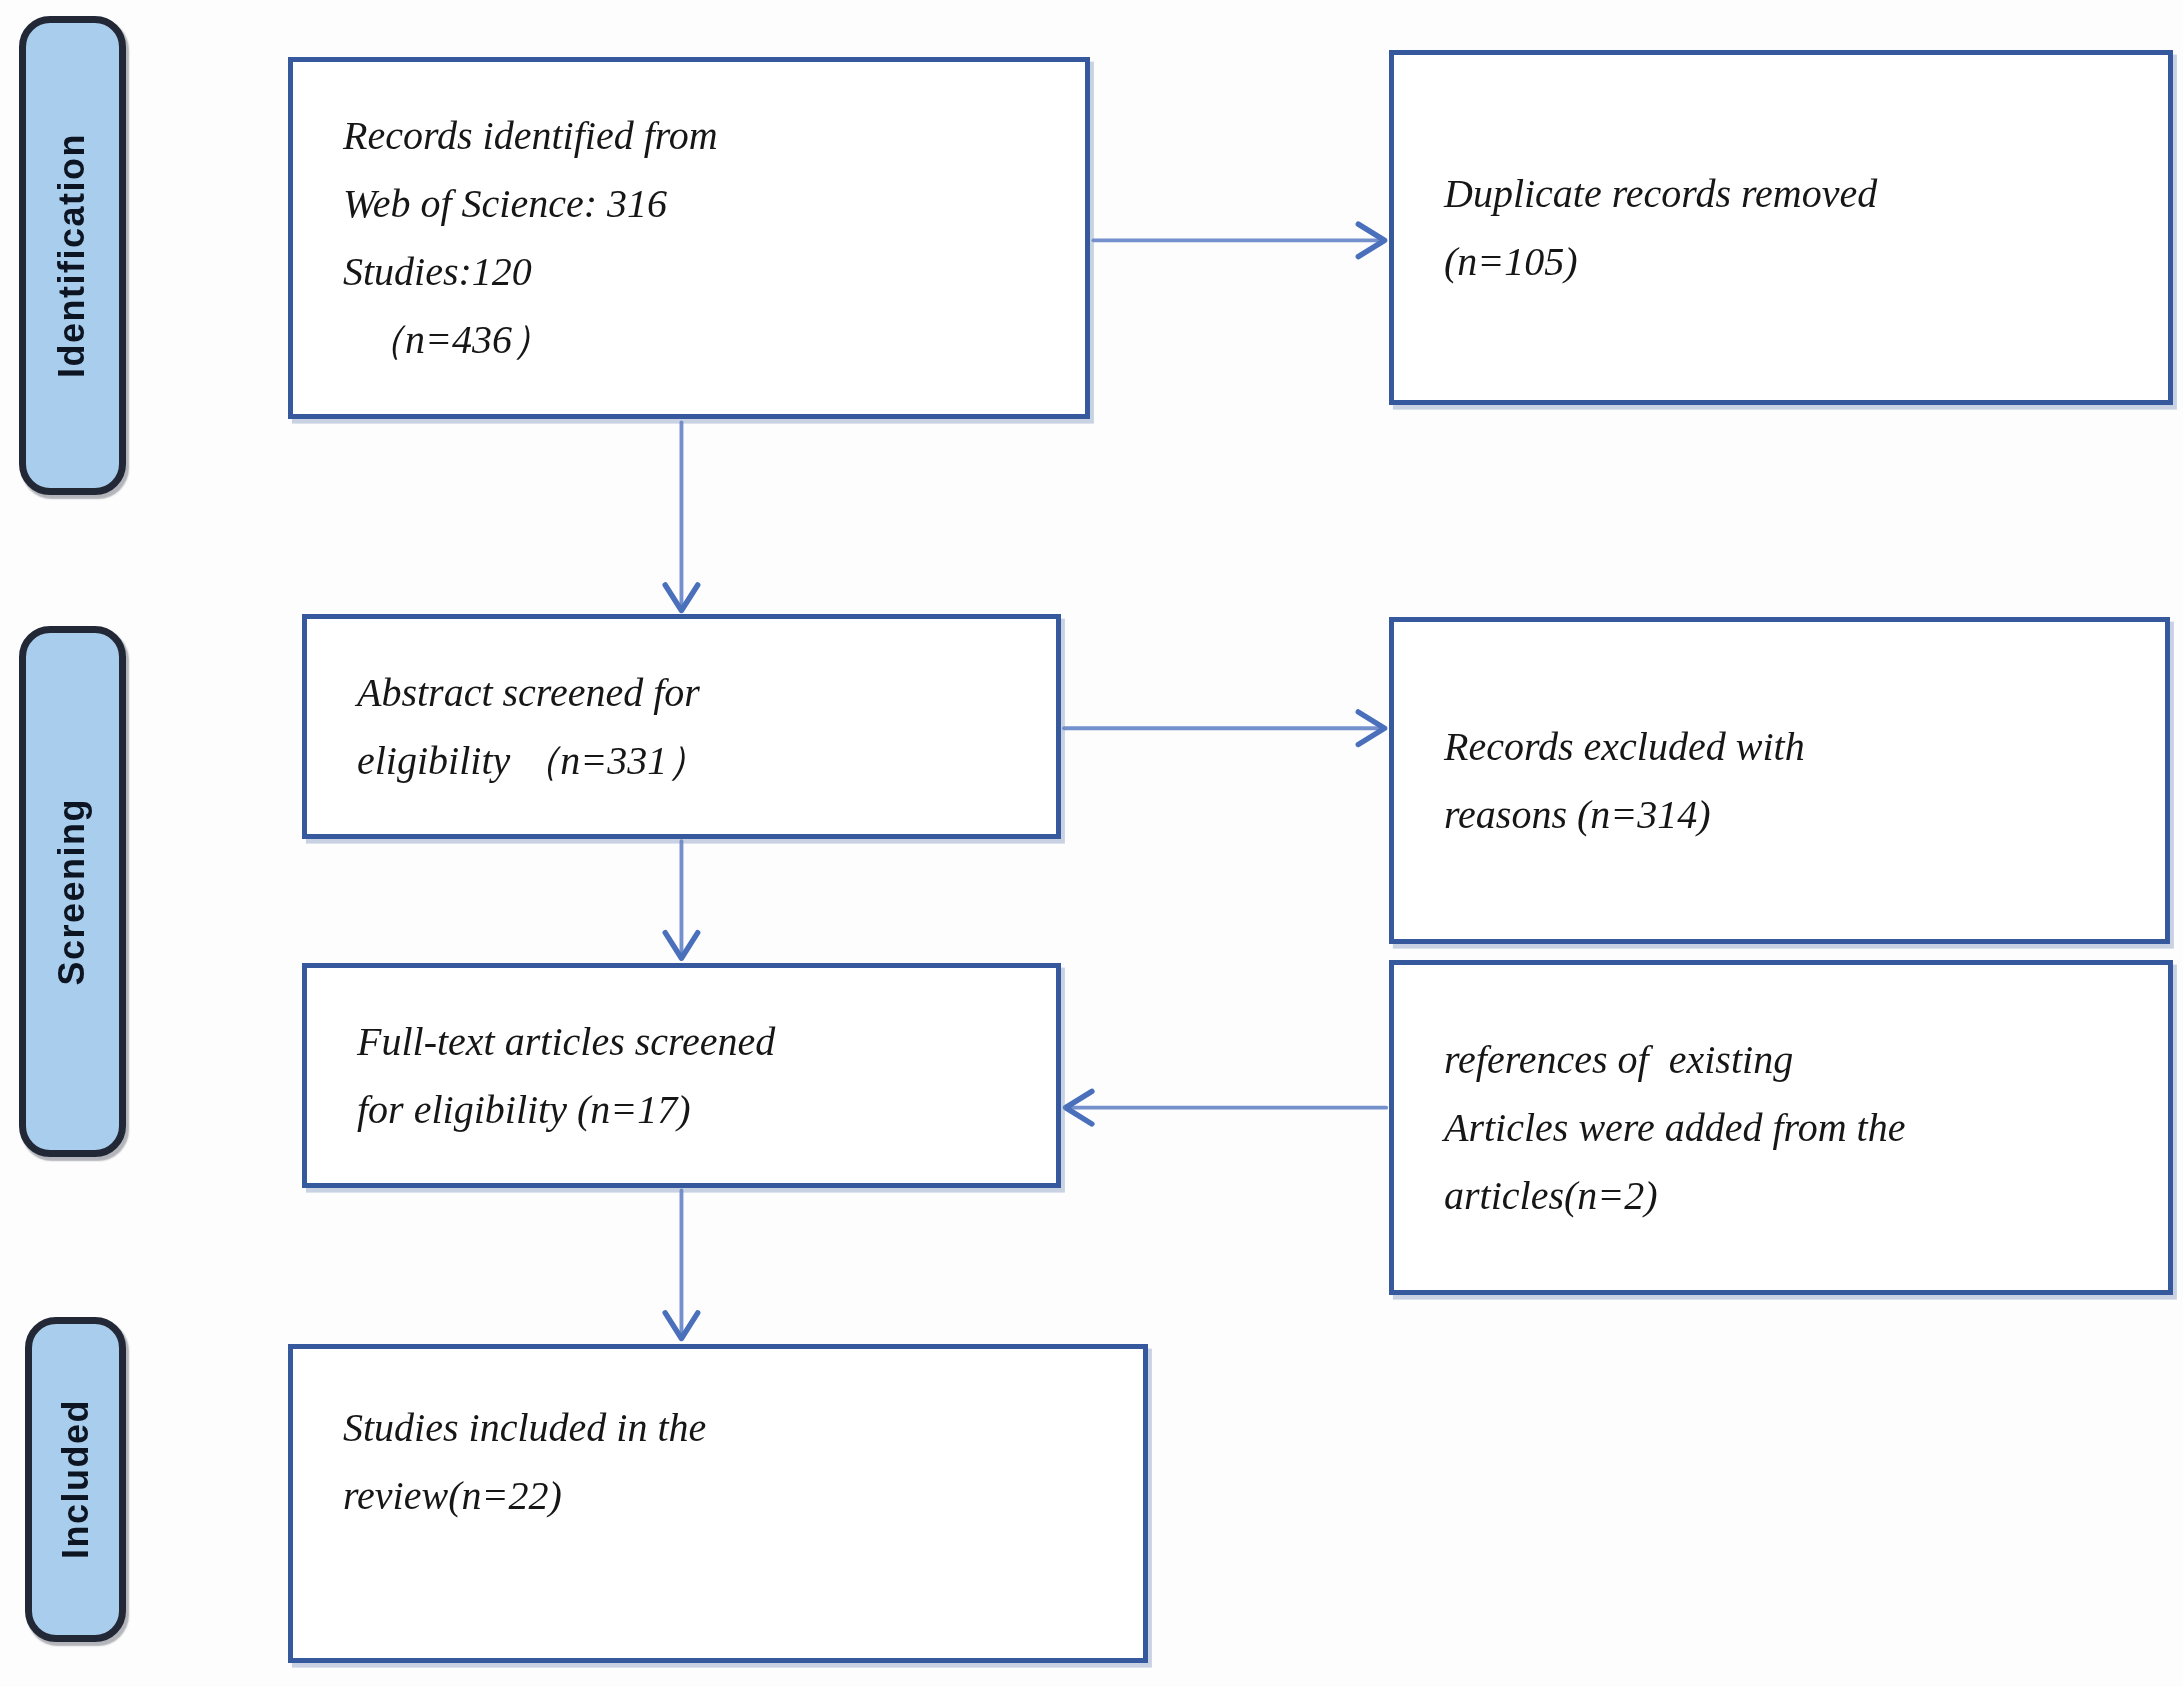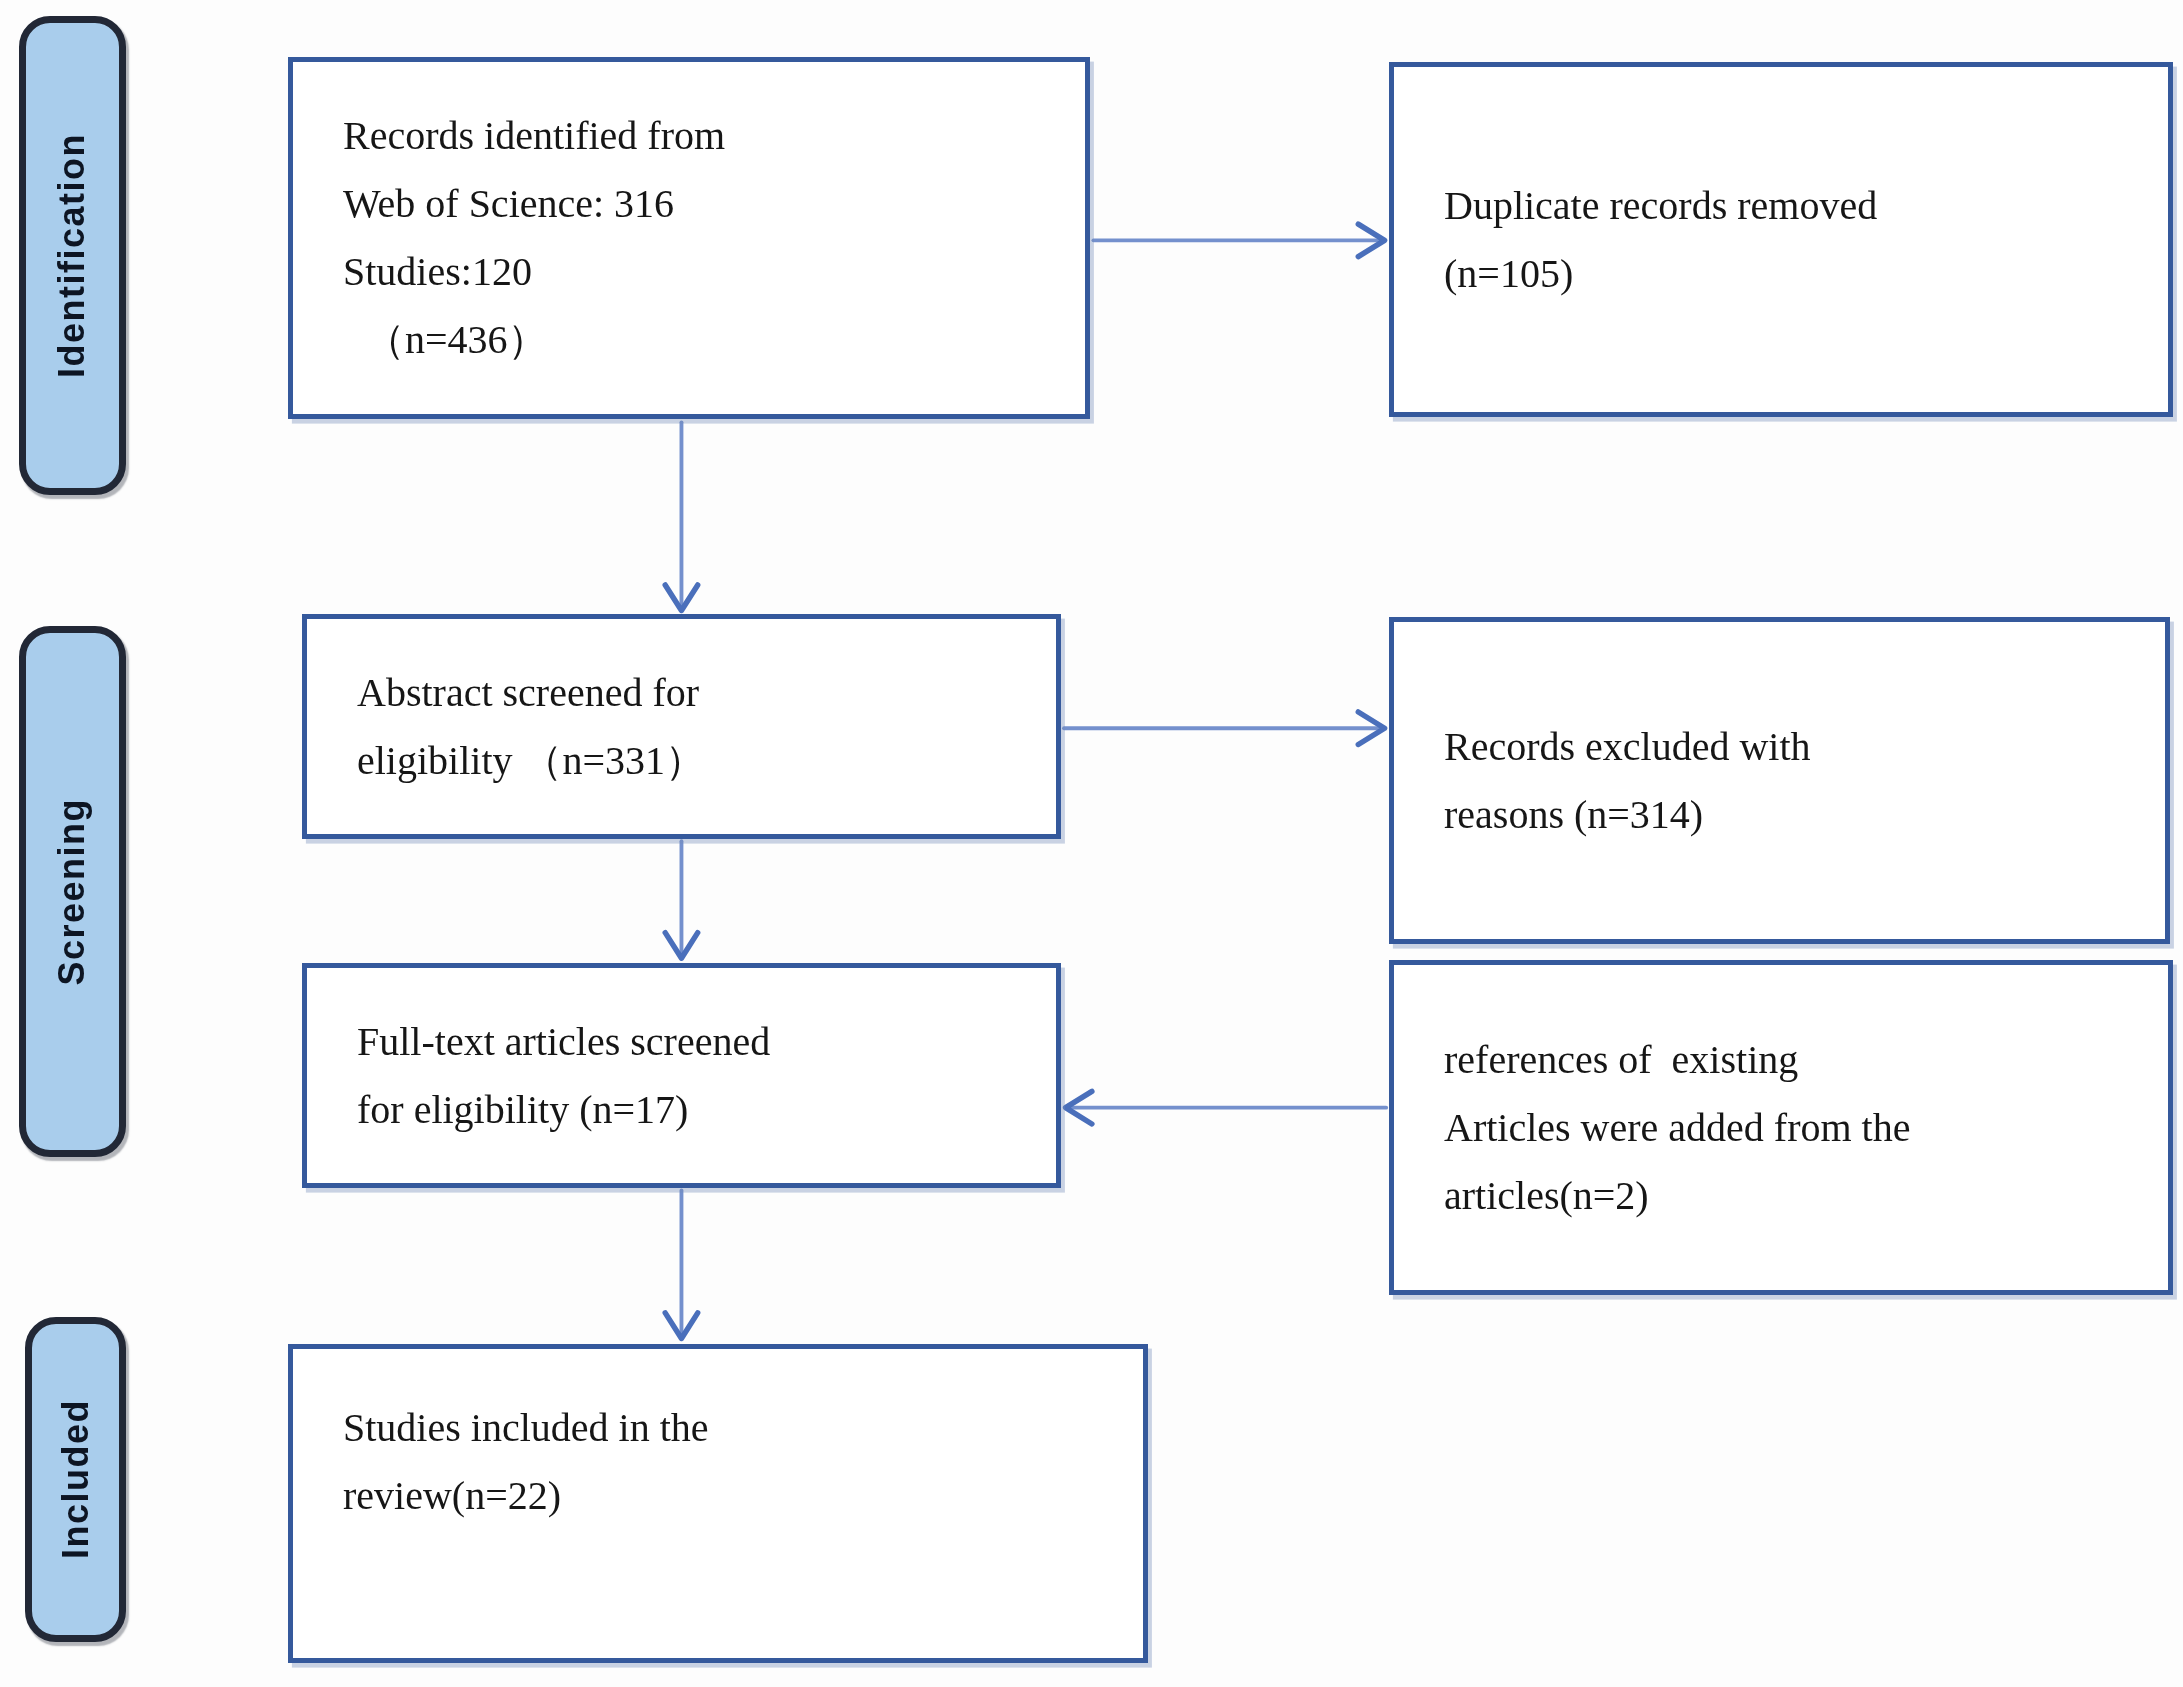--- a/index.html
+++ b/index.html
@@ -46,20 +46,21 @@
   .box {
     position: absolute;
     background: #ffffff;
     border: 5.4px solid #35599c;
     box-shadow: 3.9px 4.6px 0 rgba(116,140,183,0.38);
     box-sizing: border-box;
     display: flex;
     flex-direction: column;
     justify-content: center;
     padding: 0 31px 0 50px;
+    font-style: italic;
   }
   .box.top-align {
     justify-content: flex-start;
     padding-top: 45px;
   }
   .line {
     font-size: 40px;
     line-height: 68px;
     color: #161616;
     white-space: pre;
@@ -118,21 +119,21 @@
     <span class="stage-text">Included</span>
   </div>
 
   <div class="box" style="left:288px; top:57px; width:802px; height:362px;">
     <div class="line">Records identified from</div>
     <div class="line">Web of Science: 316</div>
     <div class="line">Studies:120</div>
     <div class="line indent">（n=436）</div>
   </div>
 
-  <div class="box" style="left:1389px; top:62px; width:784px; height:355px;">
+  <div class="box" style="left:1389px; top:50px; width:784px; height:355px;">
     <div class="line">Duplicate records removed</div>
     <div class="line">(n=105)</div>
   </div>
 
   <div class="box" style="left:302px; top:614px; width:759px; height:225px;">
     <div class="line">Abstract screened for</div>
     <div class="line">eligibility （n=331）</div>
   </div>
 
   <div class="box" style="left:1389px; top:573px; width:781px; height:327px;margin-top:44px;">

